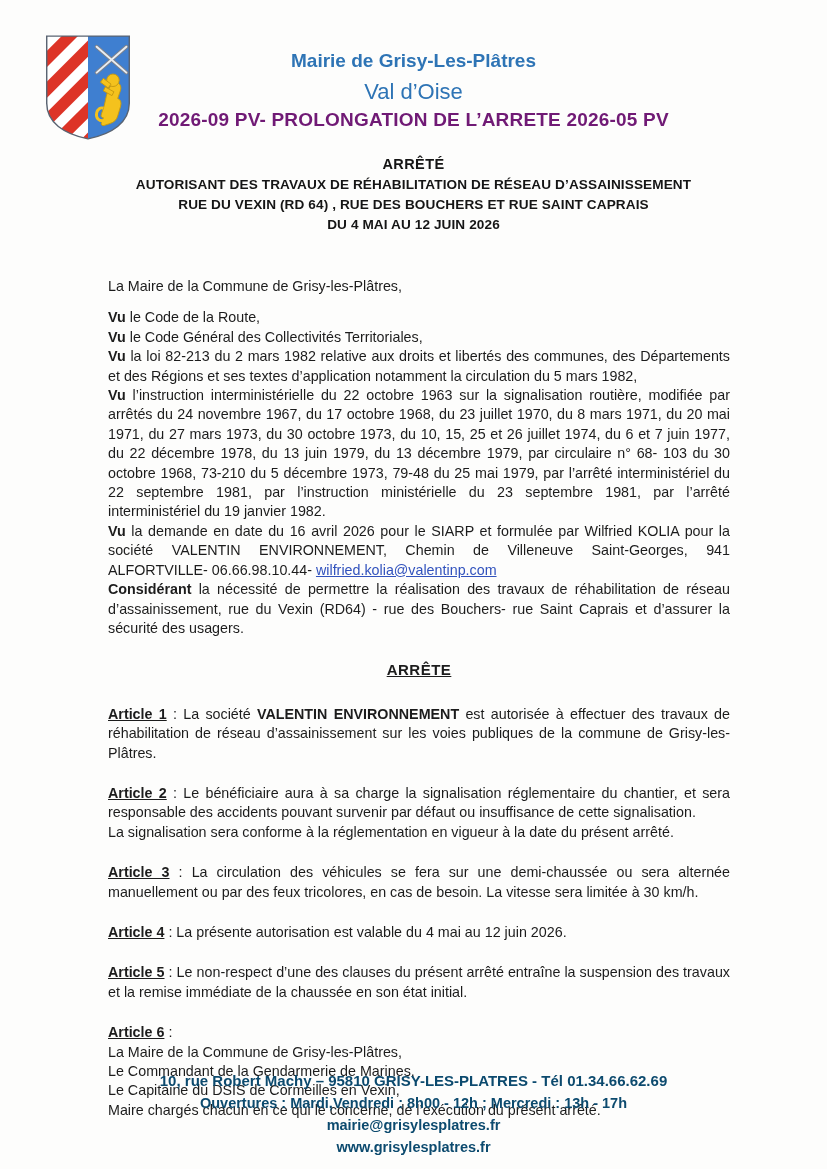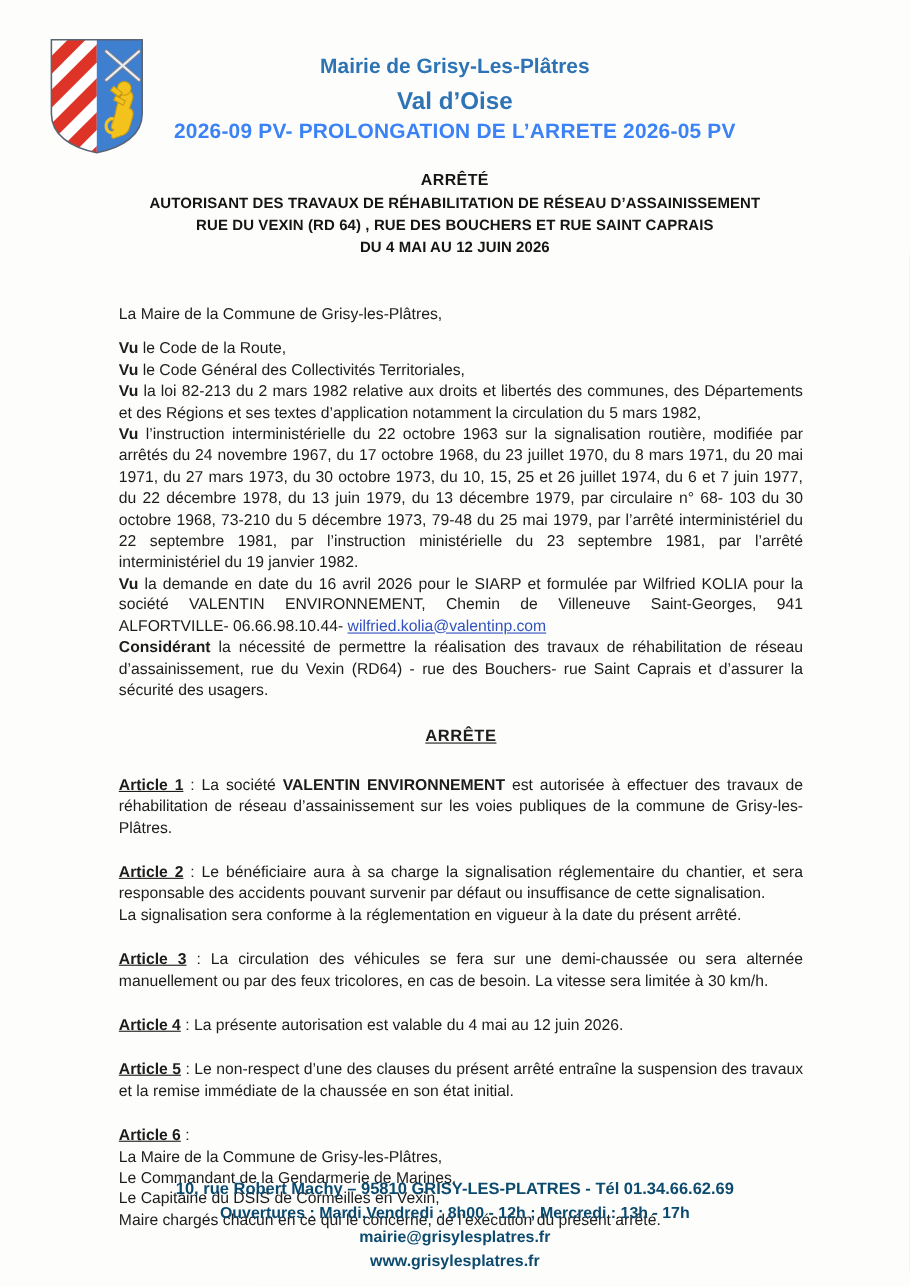--- a/index.html
+++ b/index.html
@@ -9,22 +9,22 @@
     background:#fdfdfc;
     font-family:"Liberation Sans", sans-serif;
     color:#1c1c1c;
     overflow:hidden;
     box-sizing:border-box;
   }
   
   .crest{position:absolute;left:40px;top:31px;width:96px;height:112px;}
   .header-text{padding-top:46px;text-align:center;}
   .title-line1{color:#2e74b5;font-size:19px;line-height:30px;font-weight:bold;}
-  .title-line2{color:#2e74b5;font-size:22px;line-height:31px;font-weight:bold;}
-  .doc-ref{color:#3b82f6;font-size:19px;line-height:25px;font-weight:bold;letter-spacing:0.2px;}
+  .title-line2{color:#2e74b5;font-size:22px;line-height:31px;font-weight:normal;}
+  .doc-ref{color:#701a75;font-size:19px;line-height:25px;font-weight:bold;letter-spacing:0.2px;}
   
   .subject{margin-top:22px;text-align:center;font-weight:bold;color:#151515;}
   .subject-heading{font-size:14.5px;line-height:21px;letter-spacing:0.4px;}
   .subject-line{font-size:13.6px;line-height:20px;letter-spacing:0.1px;}
   
   .content{margin-left:108px;width:622px;font-size:14.3px;line-height:19.4px;}
   .para{margin:0;text-align:justify;}
   .intro{margin-top:42px;margin-bottom:12px;text-align:left;}
   .lead{font-weight:bold;}
   .email-link{color:#3152bd;text-decoration:underline;cursor:pointer;}

